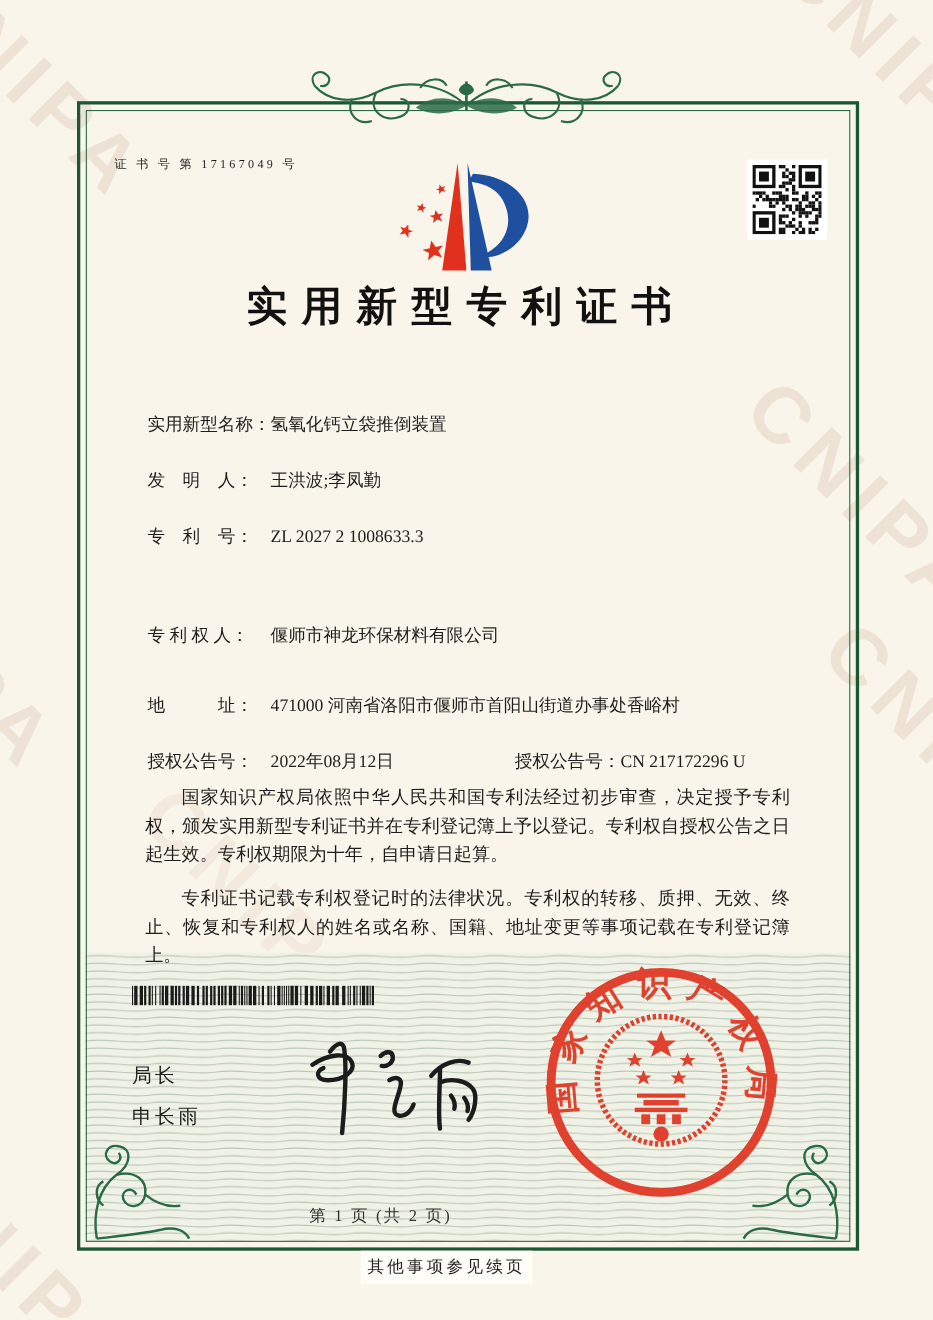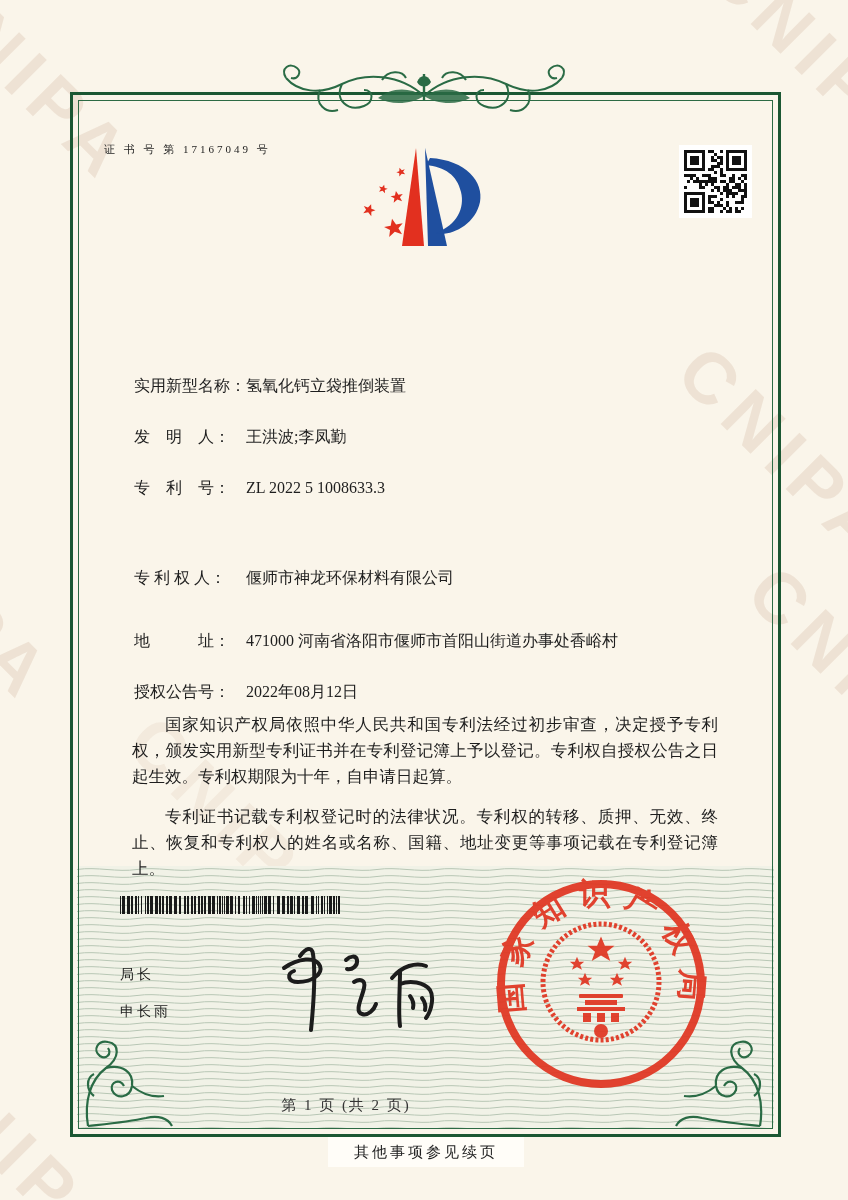--- a/index.html
+++ b/index.html
@@ -31,24 +31,24 @@
     position:absolute;left:0;top:254px;width:848px;text-align:center;
     font-size:37px;font-weight:bold;letter-spacing:13px;color:#111;
   }
   .row{position:absolute;left:118px;font-size:16px;white-space:pre;}
   .row .lab{display:inline-block;min-width:112px;white-space:pre;}
   .row .val{white-space:pre;}
   .grant-no{position:absolute;left:452px;font-size:16px;white-space:pre;}
   .paras{position:absolute;left:118px;top:698px;width:614px;font-size:16.5px;line-height:26px;text-align:justify;}
   .paras p{margin:14px;text-indent:2em;}
   .director{position:absolute;left:120px;font-family:"Liberation Sans","DejaVu Sans",sans-serif;
-    font-size:14px;letter-spacing:3px;color:#222;text-align:right;}
+    font-size:18px;letter-spacing:3px;color:#222;text-align:right;}
   .page-num{position:absolute;left:0;top:1096px;width:692px;text-align:center;font-size:15px;letter-spacing:2px;color:#333;}
   .cont-note{
-    position:absolute;left:328px;top:1137px;width:196px;height:30px;line-height:30px;
+    position:absolute;left:328px;top:1137px;width:156px;height:30px;line-height:30px;
     background:#fffdf8;text-align:center;font-size:15px;letter-spacing:3px;color:#222;
   }
   .seal-date{
     position:absolute;left:500px;top:1038px;width:210px;text-align:center;
     font-size:17px;letter-spacing:2px;color:#121212;font-weight:bold;z-index:4;
   }
   .qr-box{position:absolute;left:679px;top:145px;width:73px;height:73px;background:#fff;padding:0;}
   .qr-box svg{display:block;margin:5px;}
   .barcode{position:absolute;left:120px;top:896px;width:224px;height:18px;}
 </style>
@@ -258,38 +258,42 @@
         <rect x="6" y="6" width="9" height="9" fill="#111"></rect>
         <rect x="42" y="0" width="21" height="21" fill="#111"></rect>
         <rect x="45" y="3" width="15" height="15" fill="#fff"></rect>
         <rect x="48" y="6" width="9" height="9" fill="#111"></rect>
         <rect x="0" y="42" width="21" height="21" fill="#111"></rect>
         <rect x="3" y="45" width="15" height="15" fill="#fff"></rect>
         <rect x="6" y="48" width="9" height="9" fill="#111"></rect>
       </svg>
     </div>
 
+  <div class="title">实用新型专利证书</div>
 
   <div class="row" style="top:358px;">
     <span class="lab">实用新型名称：</span><span class="val">氢氧化钙立袋推倒装置</span>
   </div>
   <div class="row" style="top:409px;">
     <span class="lab">发　明　人：</span><span class="val">王洪波;李凤勤</span>
   </div>
   <div class="row" style="top:460px;">
-    <span class="lab">专　利　号：</span><span class="val">ZL 2022 5 1008633.3</span>
+    <span class="lab">专　利　号：</span><span class="val">ZL 2027 2 1008633.3</span>
   </div>
   <div class="row" style="top:550px;">
     <span class="lab">专 利 权 人：</span><span class="val">偃师市神龙环保材料有限公司</span>
   </div>
   <div class="row" style="top:613px;">
     <span class="lab">地　　　址：</span><span class="val">471000 河南省洛阳市偃师市首阳山街道办事处香峪村</span>
   </div>
   <div class="row" style="top:664px;">
     <span class="lab">授权公告号：</span><span class="val">2022年08月12日</span>
+  </div>
+  <div class="grant-no" style="top:664px;">
+    <span class="lab">授权公告号：</span><span class="val">CN 217172296 U</span>
   </div>
 
   <div class="paras">
     <p>国家知识产权局依照中华人民共和国专利法经过初步审查，决定授予专利权，颁发实用新型专利证书并在专利登记簿上予以登记。专利权自授权公告之日起生效。专利权期限为十年，自申请日起算。</p>
     <p>专利证书记载专利权登记时的法律状况。专利权的转移、质押、无效、终止、恢复和专利权人的姓名或名称、国籍、地址变更等事项记载在专利登记簿上。</p>
   </div>
 
   <div class="barcode"><svg id="bcsvg" width="224" height="18">
         <rect x="0" y="0" width="1" height="18" fill="#1a1a1a"></rect>
         <rect x="2" y="0" width="3" height="18" fill="#1a1a1a"></rect>

